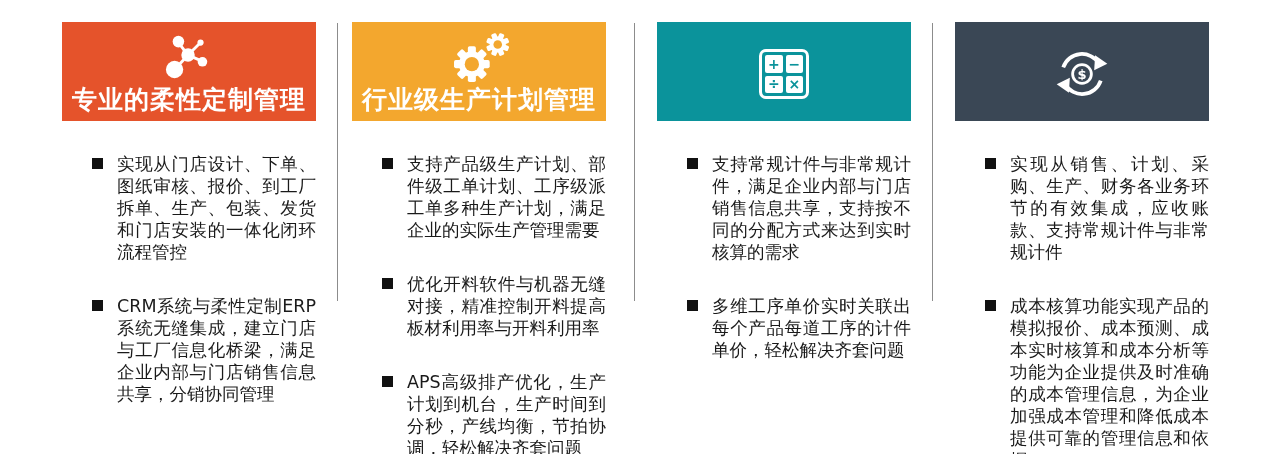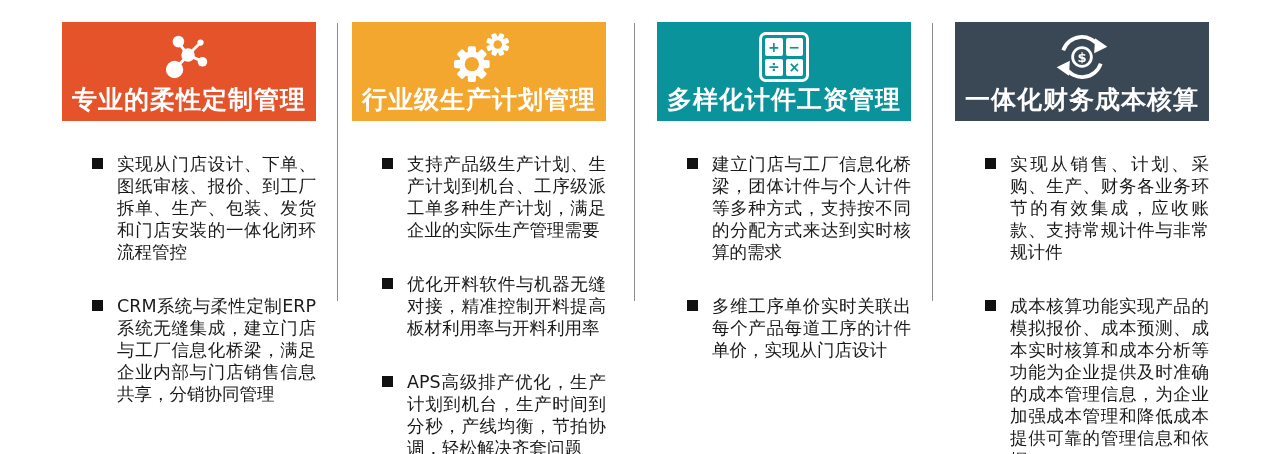--- a/index.html
+++ b/index.html
@@ -106,59 +106,57 @@
               <rect x="-3" y="-13" width="6" height="26" rx="1.5" transform="rotate(157.5)"></rect>
             </g>
             <circle r="9" fill="#ffffff"></circle>
             <circle r="4.8" class="gear-hole"></circle>
           </g>
         </svg>
       </div>
       <h2 class="title">行业级生产计划管理</h2>
     </header>
     <ul class="bullets">
-      <li>支持产品级生产计划、生产计划到机台、工序级派工单多种生产计划，满足企业的实际生产管理需要</li>
+      <li>支持产品级生产计划、部件级工单计划、工序级派工单多种生产计划，满足企业的实际生产管理需要</li>
       <li>优化开料软件与机器无缝对接，精准控制开料提高板材利用率与开料利用率</li>
       <li>APS高级排产优化，生产计划到机台，生产时间到分秒，产线均衡，节拍协调，轻松解决齐套问题</li>
     </ul>
   </section>
 
   <section class="col c3" style="--accent: #0B939B;">
     <header class="hd">
       <div class="icon-wrap">
         <div class="calc-icon">
           <span class="calc-cell">+</span>
           <span class="calc-cell">−</span>
           <span class="calc-cell">÷</span>
           <span class="calc-cell">×</span>
         </div>
       </div>
-      <h2 class="title">多样化计件工资管理</h2>
     </header>
     <ul class="bullets">
-      <li>建立门店与工厂信息化桥梁，团体计件与个人计件等多种方式，支持按不同的分配方式来达到实时核算的需求</li>
-      <li>多维工序单价实时关联出每个产品每道工序的计件单价，实现从门店设计</li>
+      <li>支持常规计件与非常规计件，满足企业内部与门店销售信息共享，支持按不同的分配方式来达到实时核算的需求</li>
+      <li>多维工序单价实时关联出每个产品每道工序的计件单价，轻松解决齐套问题</li>
     </ul>
   </section>
 
   <section class="col c4" style="--accent: #3A4755;">
     <header class="hd">
       <div class="icon-wrap">
         <svg width="60" height="50" viewBox="0 0 64 52">
           <path d="M12 19 A21 21 0 0 1 50 15" fill="none" stroke="#ffffff" stroke-width="4"></path>
           <polygon points="46,6 59,15 45,22" fill="#ffffff"></polygon>
           <g transform="rotate(180 32 26)">
             <path d="M12 19 A21 21 0 0 1 50 15" fill="none" stroke="#ffffff" stroke-width="4"></path>
             <polygon points="46,6 59,15 45,22" fill="#ffffff"></polygon>
           </g>
           <circle cx="32" cy="26" r="10" fill="none" stroke="#ffffff" stroke-width="3"></circle>
           <text x="32" y="31" text-anchor="middle" font-size="14" font-weight="bold" fill="#ffffff">$</text>
         </svg>
       </div>
-      <h2 class="title">一体化财务成本核算</h2>
     </header>
     <ul class="bullets">
       <li>实现从销售、计划、采购、生产、财务各业务环节的有效集成，应收账款、支持常规计件与非常规计件</li>
       <li>成本核算功能实现产品的模拟报价、成本预测、成本实时核算和成本分析等功能为企业提供及时准确的成本管理信息，为企业加强成本管理和降低成本提供可靠的管理信息和依据</li>
     </ul>
   </section>
 
 </div>
 
 </body></html>

